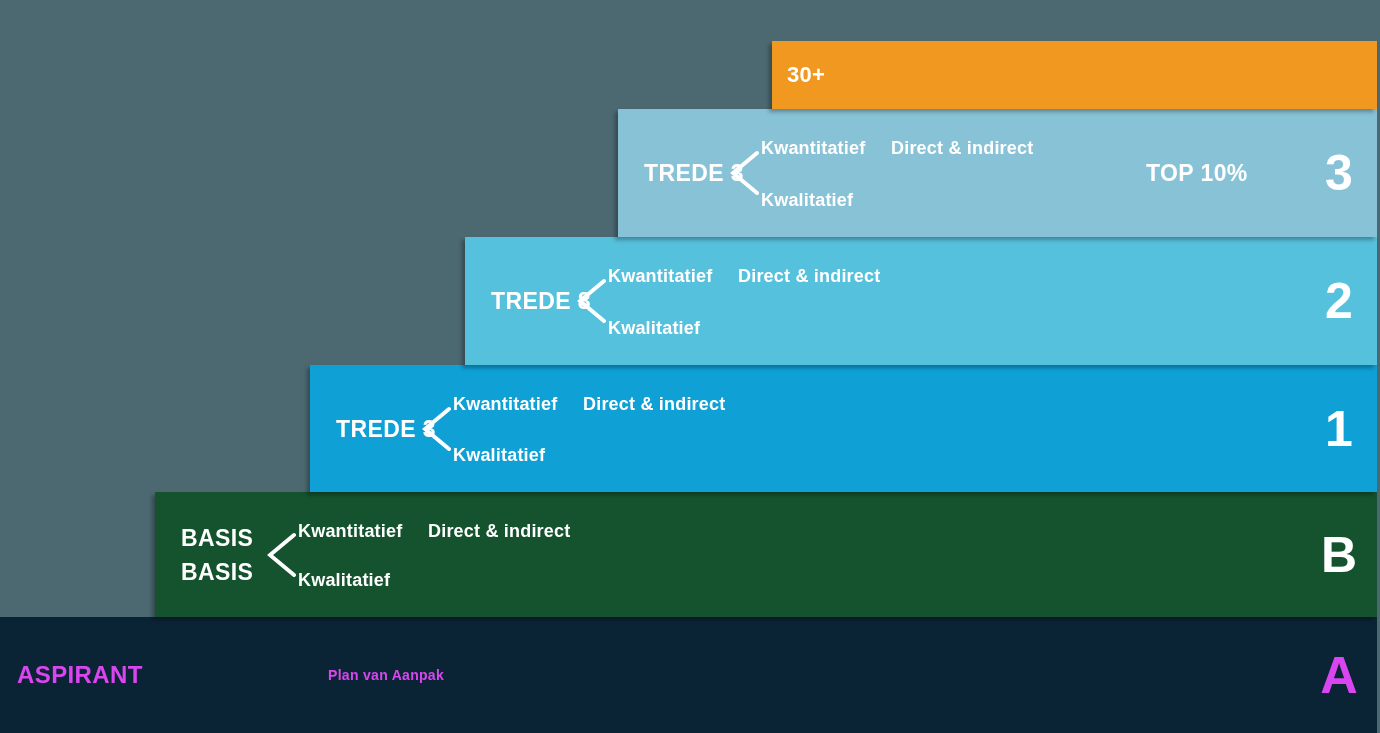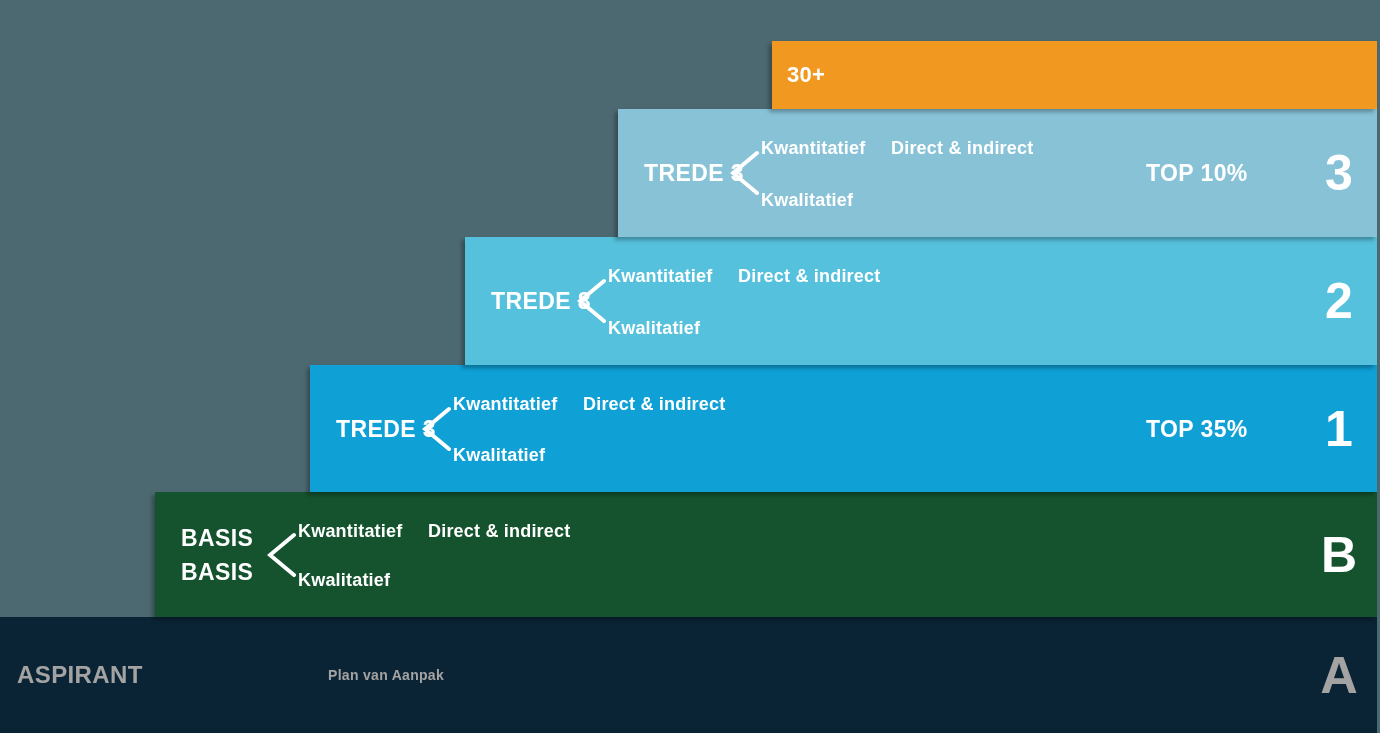--- a/index.html
+++ b/index.html
@@ -54,21 +54,21 @@
   .grade {
     position: absolute; right: 12px; width: 52px; top: 50%; transform: translateY(-50%);
     font-size: 50px; font-weight: bold; text-align: center; line-height: 1;
   }
 
   .label-30plus {
     position: absolute; left: 15px; top: 50%; transform: translateY(-50%);
     font-size: 22px; font-weight: bold; letter-spacing: 0.3px;
   }
 
-  .bar-aspirant { color: #a3a3a3; }
+  .bar-aspirant { color: #d946ef; }
   .asp-label {
     position: absolute; left: 17px; top: 50%; transform: translateY(-50%);
     font-size: 24px; font-weight: bold; line-height: 1.55; letter-spacing: 0.4px;
   }
   .plan-label {
     position: absolute; left: 328px; top: 50%; transform: translateY(-50%);
     font-size: 14px; font-weight: bold; letter-spacing: 0.3px;
   }
   .grade-letter { font-size: 52px; }
 </style>
@@ -105,21 +105,20 @@
   </div>
 
   <div class="bar bar-trede1" style="background-color: rgb(15, 160, 214);">
     <span class="trede-label">TREDE 3</span>
     <svg class="bracket" viewBox="0 0 30 46">
       <polyline points="27,3 3,23 27,43" fill="none" stroke="#ffffff" stroke-width="4" stroke-linecap="round" stroke-linejoin="miter"></polyline>
     </svg>
     <span class="kwant-line">Kwantitatief</span>
     <span class="direct-line">Direct &amp; indirect</span>
     <span class="kwal-line">Kwalitatief</span>
-    <span class="top-pct">TOP 35%</span>
     <span class="grade">1</span>
   </div>
 
   <div class="bar bar-basis" style="background-color: #14532d;">
     <span class="trede-label two-line">
       <span>BASIS</span>
       <span>BASIS</span>
     </span>
     <svg class="bracket" viewBox="0 0 30 46">
       <polyline points="27,3 3,23 27,43" fill="none" stroke="#ffffff" stroke-width="4" stroke-linecap="round" stroke-linejoin="miter"></polyline>

